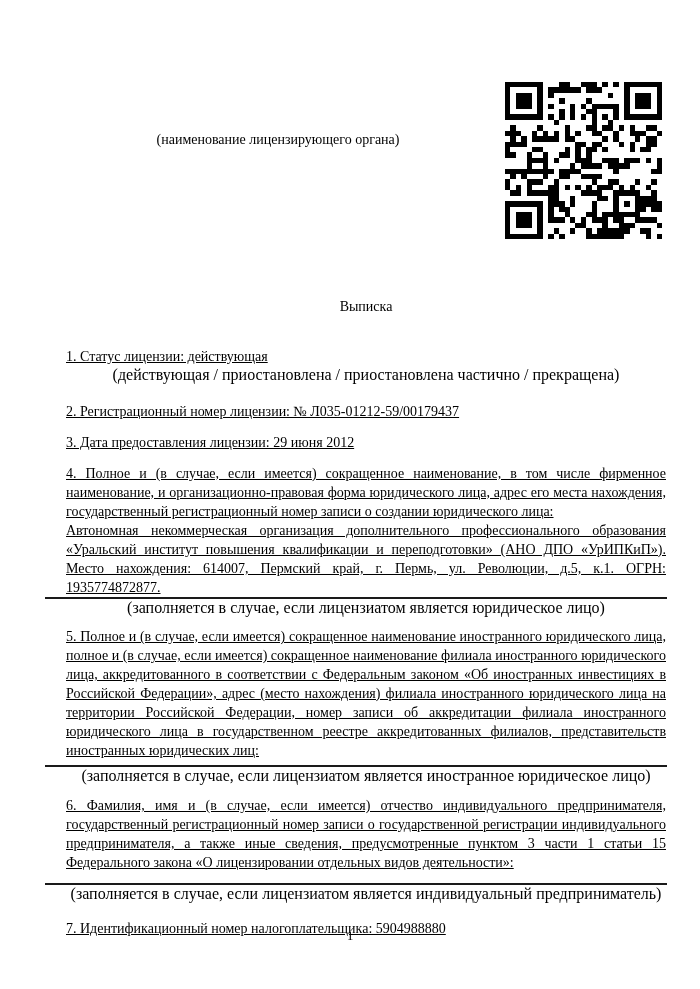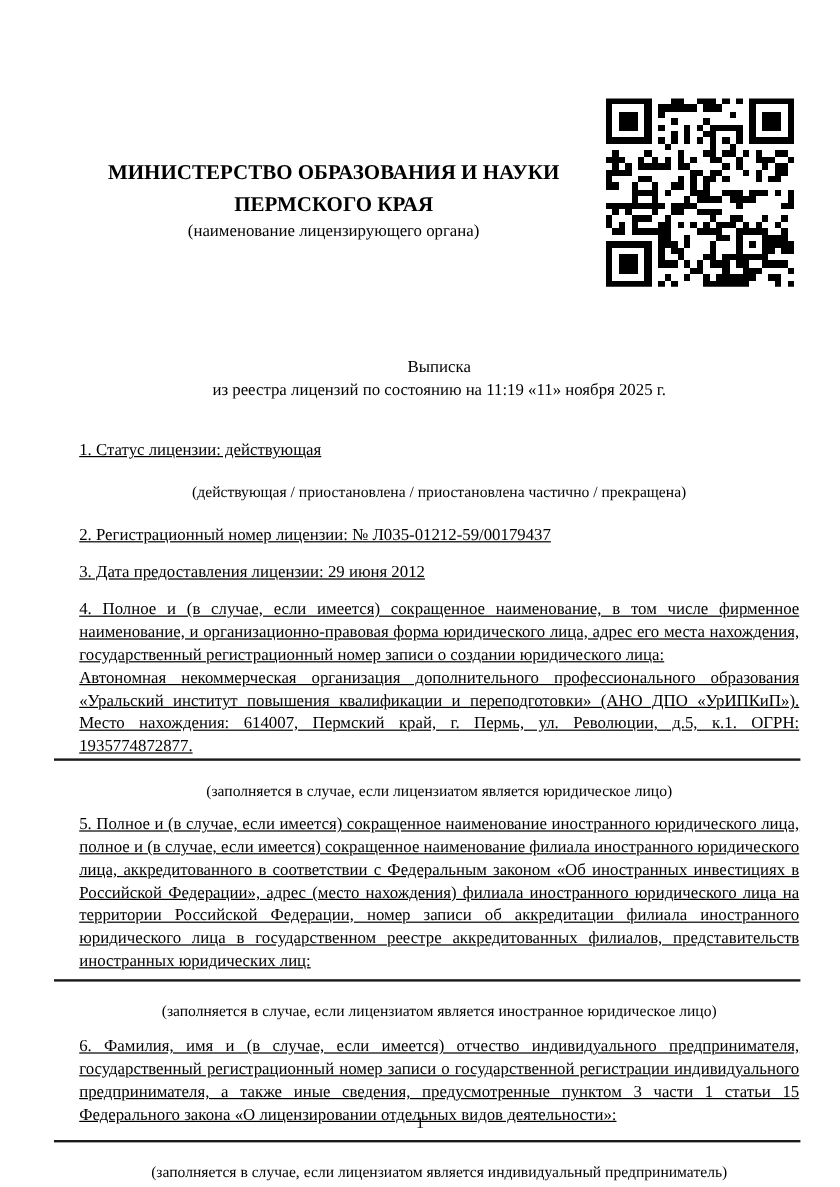--- a/index.html
+++ b/index.html
@@ -30,21 +30,21 @@
   .mt-13{margin-top:13px;}
   .mt-12{margin-top:12px;}
   .mt-18{margin-top:18px;}
   .fill-rule{
     border:0;border-top:2px solid #1a1a1a;height:0;
     width:622px;margin:0 0 0 -21px;padding:0;
   }
   .fill-rule.gap5{margin-top:5px;}
   .fill-rule.gap11{margin-top:11px;}
   .small-caption{
-    font-size:13px;line-height:15px;text-align:center;margin-top:17px;
+    font-size:16px;line-height:15px;text-align:center;margin-top:1px;
   }
   .page-number{
     position:absolute;left:0;right:0;top:928px;
     text-align:center;font-size:13.5px;
   }
 </style>
 </head>
 <body>
 
 <div class="page">
@@ -441,32 +441,27 @@
         <rect x="97" y="152" width="6" height="5"></rect>
         <rect x="103" y="152" width="5" height="5"></rect>
         <rect x="108" y="152" width="6" height="5"></rect>
         <rect x="114" y="152" width="5" height="5"></rect>
         <rect x="141" y="152" width="5" height="5"></rect>
         <rect x="152" y="152" width="5" height="5"></rect>
       </svg>
     </div>
 
   <div class="org-header">
-    <div class="org-name">
-      <div>МИНИСТЕРСТВО ОБРАЗОВАНИЯ И НАУКИ</div>
-      <div>ПЕРМСКОГО КРАЯ</div>
-    </div>
     <div class="org-caption">(наименование лицензирующего органа)</div>
   </div>
 
   <div class="content">
 
     <div class="doc-title">
       <div>Выписка</div>
-      <div>из реестра лицензий по состоянию на 11:19 «11» ноября 2025 г.</div>
     </div>
 
     <div class="para mt-31">1. Статус лицензии: действующая</div>
     <div class="small-caption">(действующая / приостановлена / приостановлена частично / прекращена)</div>
 
     <div class="para mt-20">2. Регистрационный номер лицензии: № Л035-01212-59/00179437</div>
 
     <div class="para mt-12">3. Дата предоставления лицензии: 29 июня 2012</div>
 
     <div class="para mt-12">4. Полное и (в случае, если имеется) сокращенное наименование, в том числе фирменное наименование, и организационно-правовая форма юридического лица, адрес его места нахождения, государственный регистрационный номер записи о создании юридического лица:</div>

